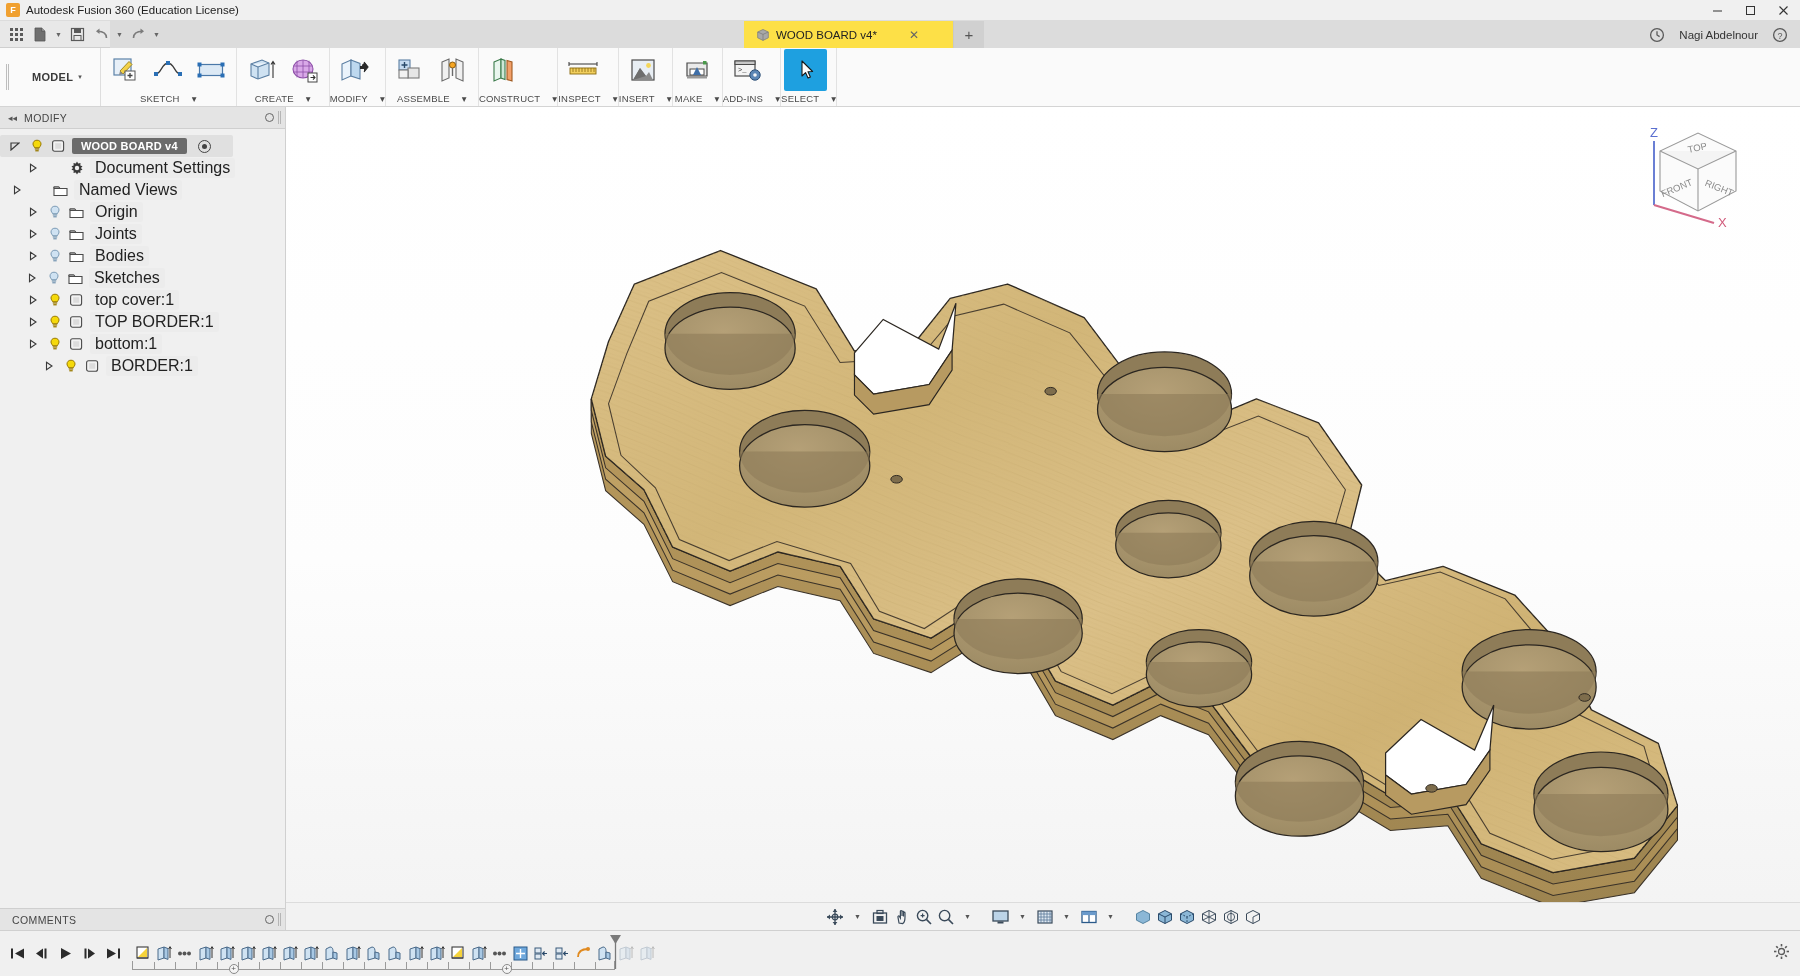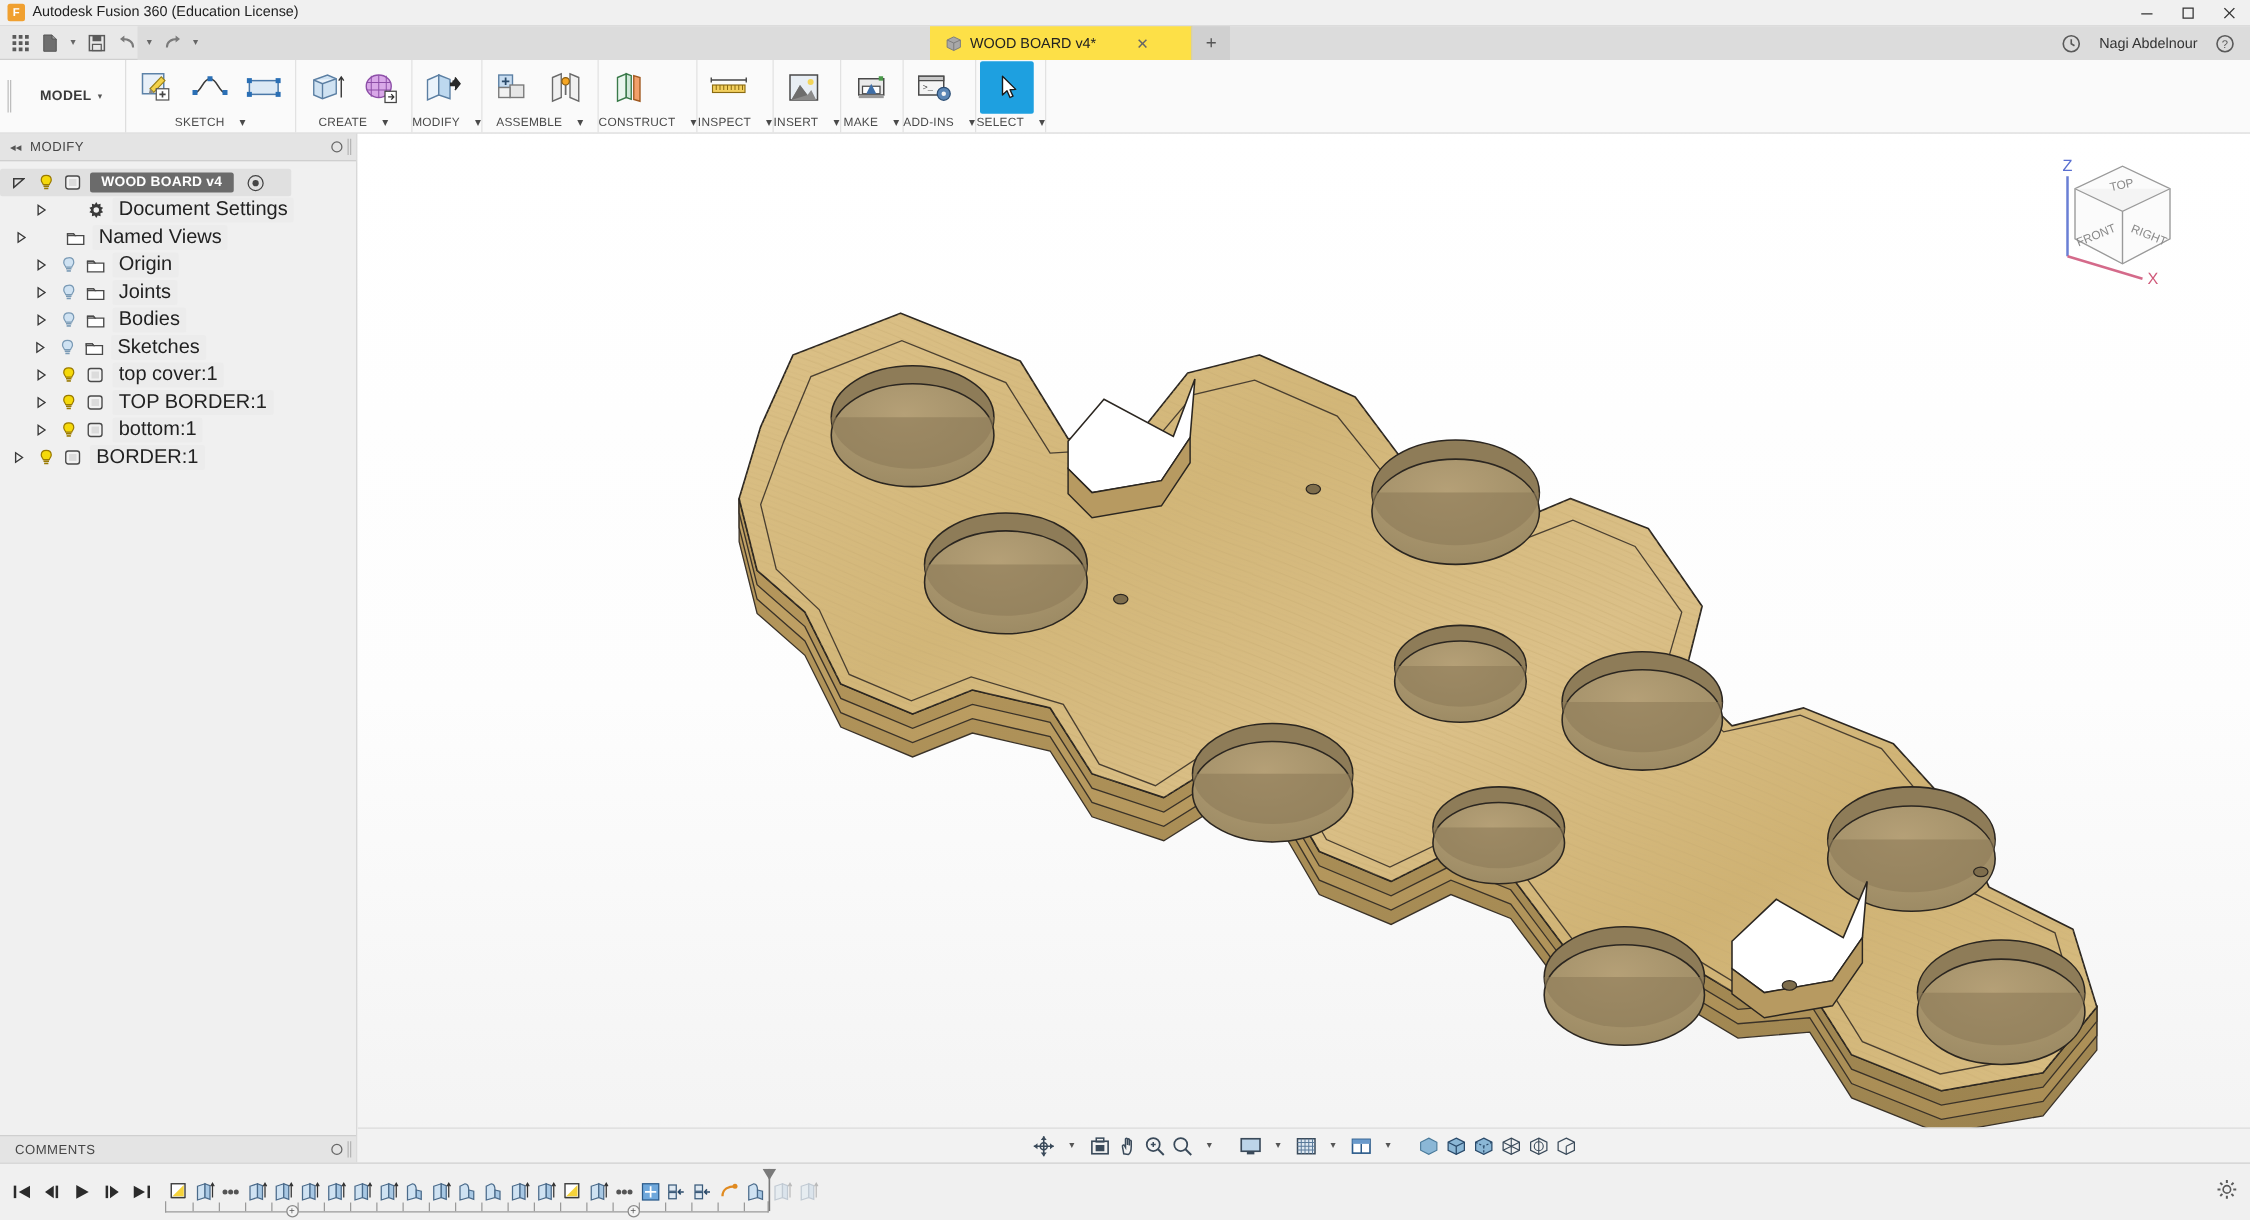--- a/index.html
+++ b/index.html
@@ -711,21 +711,21 @@
   </svg>
             </span>
             <span class="ic">
               <svg width="15" height="14" viewBox="0 0 15 14">
      <rect x="1.6" y="1.8" width="11" height="10.4" rx="2" fill="#f2f2f2" stroke="#4a4a4a" stroke-width="1.1"></rect>
      <rect x="4.2" y="4.2" width="6" height="5.6" fill="#dcdcdc"></rect>
               </svg>
             </span>
             <span class="tlabel chip">bottom:1</span>
           </div>
-          <div class="trow" style="">
+          <div class="trow" style=" margin-left: 34px;">
             <span class="arrow">
               <svg width="10" height="10" viewBox="0 0 10 10">
                 <path d="M2.5 1.2 L8 5 L2.5 8.8 Z" fill="none" stroke="#3a3a3a" stroke-width="1.1"></path>
               </svg>
             </span>
             <span class="bulb">
               <svg width="14" height="14" viewBox="0 0 14 14">
     <path d="M7 1.2 C4.4 1.2 3 3 3 5 C3 6.6 4.2 7.5 4.6 8.7 L9.4 8.7 C9.8 7.5 11 6.6 11 5 C11 3 9.6 1.2 7 1.2 Z" fill="#f5d90a" stroke="#9a7a00" stroke-width="1"></path>
     <rect x="4.8" y="9.3" width="4.4" height="1.3" fill="#9a7a00"></rect>
     <rect x="5.3" y="11.1" width="3.4" height="1.3" fill="#9a7a00"></rect>

